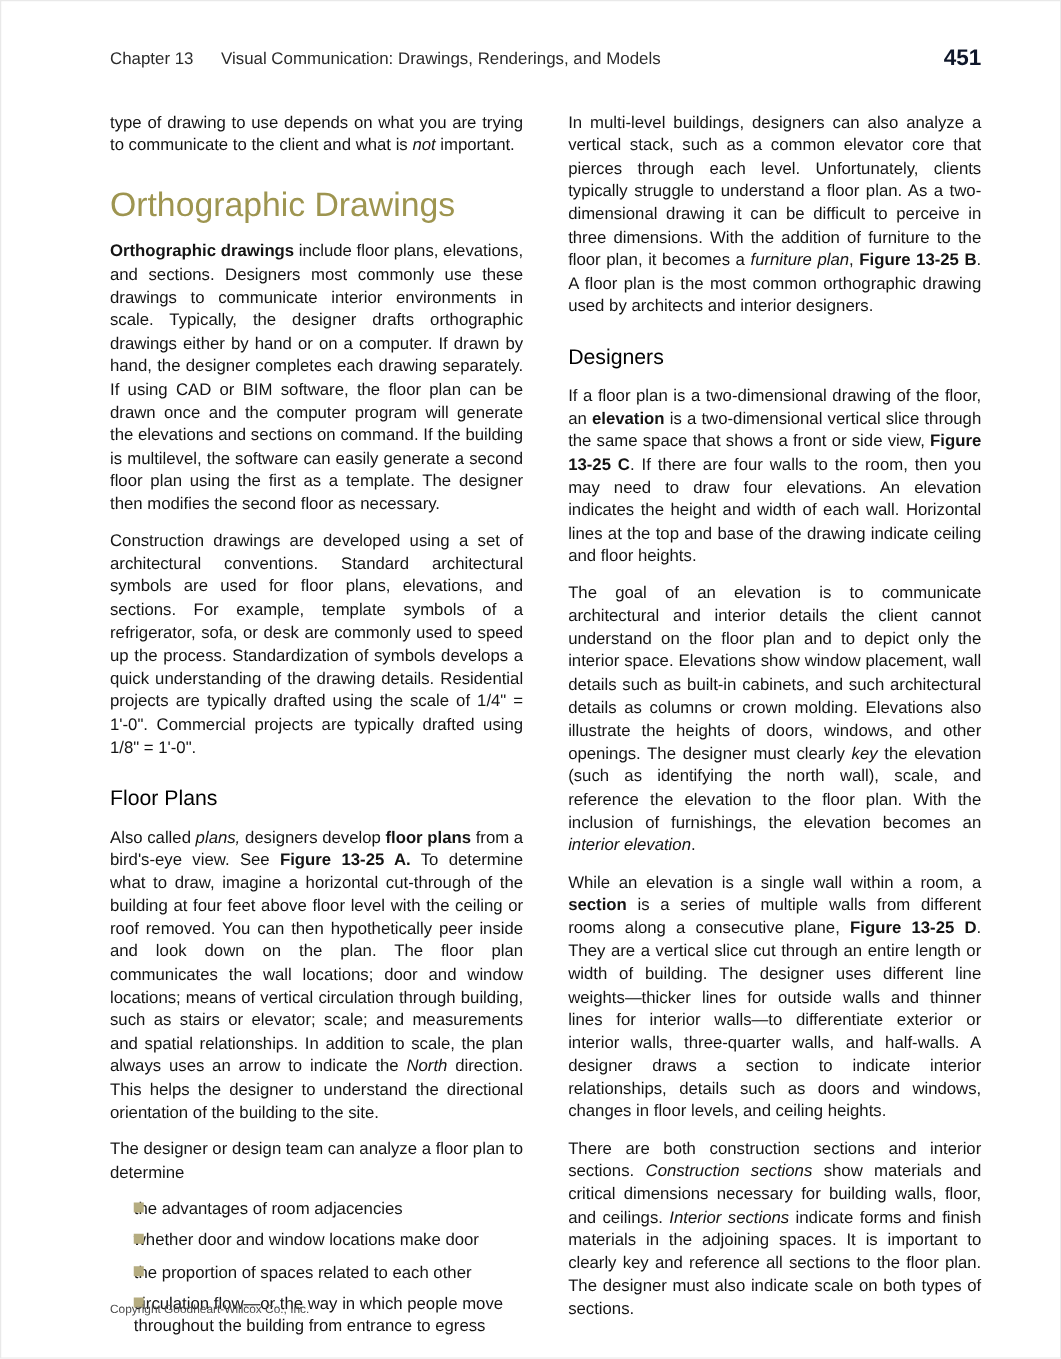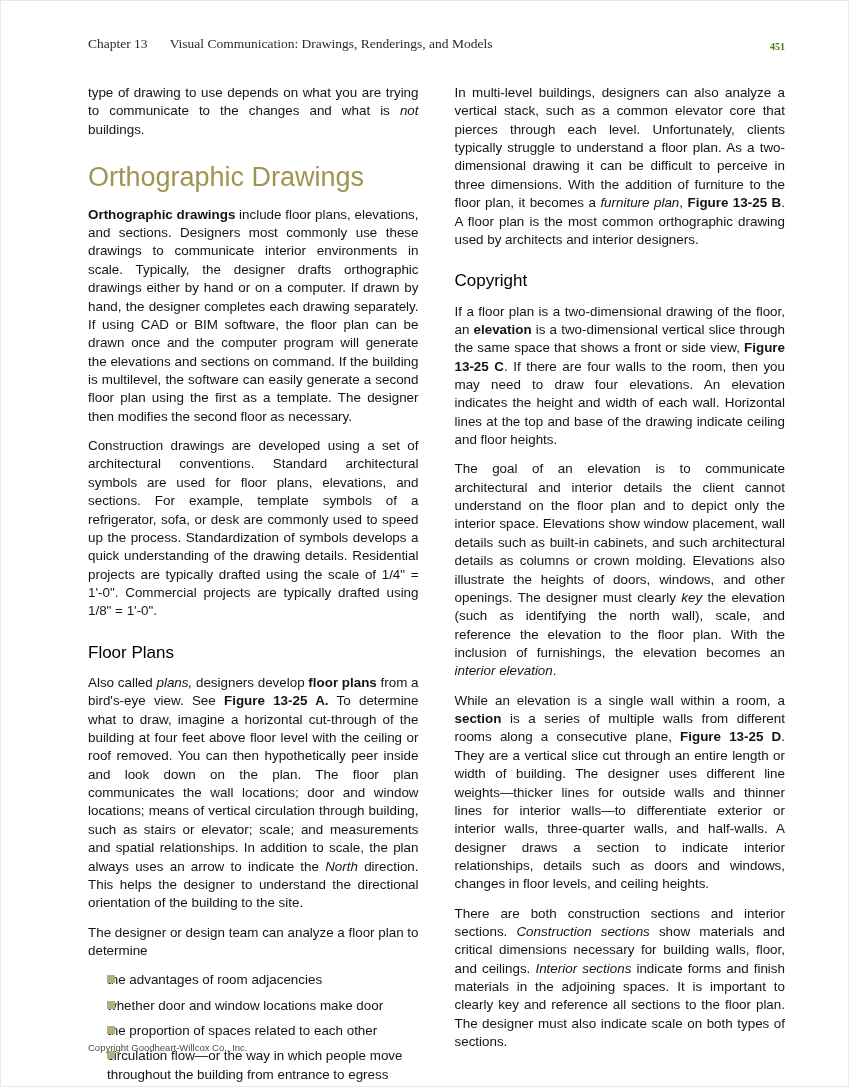--- a/index.html
+++ b/index.html
@@ -11,32 +11,32 @@
     background: #ffffff;
     box-shadow: inset 0 0 0 1px #e9e9e9;
     padding: 36px 64px 30px 88px;
     font-family: "Liberation Sans", sans-serif;
     color: #111;
     overflow: hidden;
   }
   .page-header {
     display: flex;
     justify-content: space-between;
-    align-items: flex-end;
-    font-family: Liberation Serif, serif;
+    align-items: center;
+    font-family: Liberation Sans, sans-serif;
     font-size: 13.5px;
     color: #2b2b2b;
     margin-bottom: 32px;
   }
   .chapter-label { }
   .chapter-title { margin-left: 22px; }
   .page-number {
     font-weight: bold;
-    font-size: 10px;
-    color: #4d7c0f;
+    font-size: 18px;
+    color: #0f172a;
   }
   .columns {
     display: flex;
     gap: 36px;
   }
   .col {
     flex: 1;
     font-size: 13.4px;
     line-height: 1.37;
     text-align: justify;
@@ -95,38 +95,38 @@
   <header class="page-header">
     <div class="header-left">
       <span class="chapter-label">Chapter 13</span><span class="chapter-title">Visual Communication: Drawings, Renderings, and Models</span>
     </div>
     <span class="page-number">451</span>
   </header>
 
   <div class="columns">
 
     <div class="col">
-      <p><span>type of drawing to use depends on what you are trying to communicate to the changes and what is </span><span style="font-style: italic; margin-top: 45px;">not</span><span> buildings.</span></p>
+      <p><span>type of drawing to use depends on what you are trying to communicate to the client and what is </span><span style="font-style: italic; margin-top: 45px;">not</span><span> important.</span></p>
       <h1 class="main-heading">Orthographic Drawings</h1>
       <p><span style="font-weight: bold;">Orthographic drawings</span><span> include floor plans, elevations, and sections. Designers most commonly use these drawings to communicate interior environments in scale. Typically, the designer drafts orthographic drawings either by hand or on a computer. If drawn by hand, the designer completes each drawing separately. If using CAD or BIM software, the floor plan can be drawn once and the computer program will generate the elevations and sections on command. If the building is multilevel, the software can easily generate a second floor plan using the first as a template. The designer then modifies the second floor as necessary.</span></p>
       <p><span>Construction drawings are developed using a set of architectural conventions. Standard architectural symbols are used for floor plans, elevations, and sections. For example, template symbols of a refrigerator, sofa, or desk are commonly used to speed up the process. Standardization of symbols develops a quick understanding of the drawing details. Residential projects are typically drafted using the scale of 1/4" = 1'-0". Commercial projects are typically drafted using 1/8" = 1'-0".</span></p>
       <h2 class="sub-heading">Floor Plans</h2>
       <p><span>Also called </span><span style="font-style: italic;">plans,</span><span> designers develop </span><span style="font-weight: bold;">floor plans</span><span> from a bird's-eye view. See </span><span style="font-weight: bold;">Figure 13-25 A.</span><span> To determine what to draw, imagine a horizontal cut-through of the building at four feet above floor level with the ceiling or roof removed. You can then hypothetically peer inside and look down on the plan. The floor plan communicates the wall locations; door and window locations; means of vertical circulation through building, such as stairs or elevator; scale; and measurements and spatial relationships. In addition to scale, the plan always uses an arrow to indicate the </span><span style="font-style: italic;">North</span><span> direction. This helps the designer to understand the directional orientation of the building to the site.</span></p>
       <p><span>The designer or design team can analyze a floor plan to determine</span></p>
       <ul class="bullet-list">
           <li><span class="sq"></span><span>the advantages of room adjacencies</span></li>
           <li><span class="sq"></span><span>whether door and window locations make door</span></li>
           <li><span class="sq"></span><span>the proportion of spaces related to each other</span></li>
           <li><span class="sq"></span><span>circulation flow—or the way in which people move throughout the building from entrance to egress</span></li>
         </ul>
     </div>
 
     <div class="col">
       <p><span>In multi-level buildings, designers can also analyze a vertical stack, such as a common elevator core that pierces through each level. Unfortunately, clients typically struggle to understand a floor plan. As a two-dimensional drawing it can be difficult to perceive in three dimensions. With the addition of furniture to the floor plan, it becomes a </span><span style="font-style: italic;">furniture plan</span><span>, </span><span style="font-weight: bold;">Figure 13-25 B</span><span>. A floor plan is the most common orthographic drawing used by architects and interior designers.</span></p>
-      <h2 class="sub-heading">Copyright</h2>
+      <h2 class="sub-heading">Designers</h2>
       <p><span>If a floor plan is a two-dimensional drawing of the floor, an </span><span style="font-weight: bold;">elevation</span><span> is a two-dimensional vertical slice through the same space that shows a front or side view, </span><span style="font-weight: bold;">Figure 13-25 C</span><span>. If there are four walls to the room, then you may need to draw four elevations. An elevation indicates the height and width of each wall. Horizontal lines at the top and base of the drawing indicate ceiling and floor heights.</span></p>
       <p><span>The goal of an elevation is to communicate architectural and interior details the client cannot understand on the floor plan and to depict only the interior space. Elevations show window placement, wall details such as built-in cabinets, and such architectural details as columns or crown molding. Elevations also illustrate the heights of doors, windows, and other openings. The designer must clearly </span><span style="font-style: italic;">key</span><span> the elevation (such as identifying the north wall), scale, and reference the elevation to the floor plan. With the inclusion of furnishings, the elevation becomes an </span><span style="font-style: italic;">interior elevation</span><span>.</span></p>
       <p><span>While an elevation is a single wall within a room, a </span><span style="font-weight: bold;">section</span><span> is a series of multiple walls from different rooms along a consecutive plane, </span><span style="font-weight: bold;">Figure 13-25 D</span><span>. They are a vertical slice cut through an entire length or width of building. The designer uses different line weights—thicker lines for outside walls and thinner lines for interior walls—to differentiate exterior or interior walls, three-quarter walls, and half-walls. A designer draws a section to indicate interior relationships, details such as doors and windows, changes in floor levels, and ceiling heights.</span></p>
       <p><span>There are both construction sections and interior sections. </span><span style="font-style: italic;">Construction sections</span><span> show materials and critical dimensions necessary for building walls, floor, and ceilings. </span><span style="font-style: italic;">Interior sections</span><span> indicate forms and finish materials in the adjoining spaces. It is important to clearly key and reference all sections to the floor plan. The designer must also indicate scale on both types of sections.</span></p>
     </div>
 
   </div>
 
   <footer class="page-footer">
     <span>Copyright Goodheart-Willcox Co., Inc.</span>

